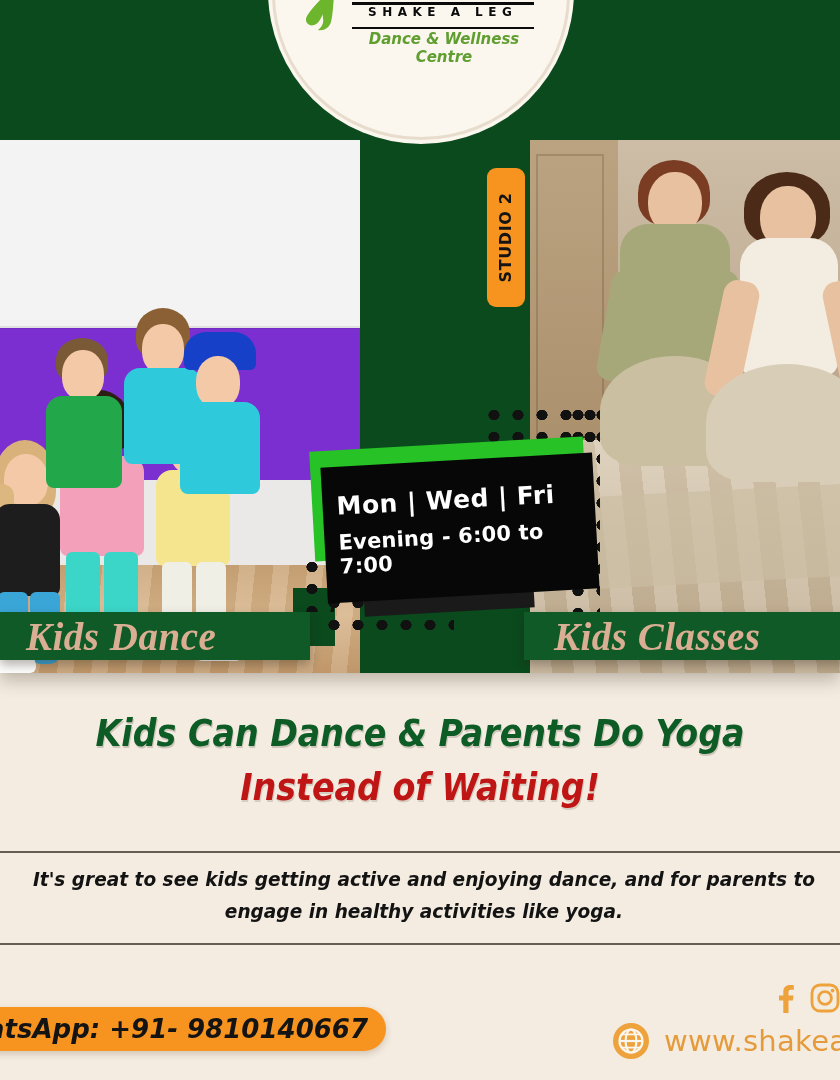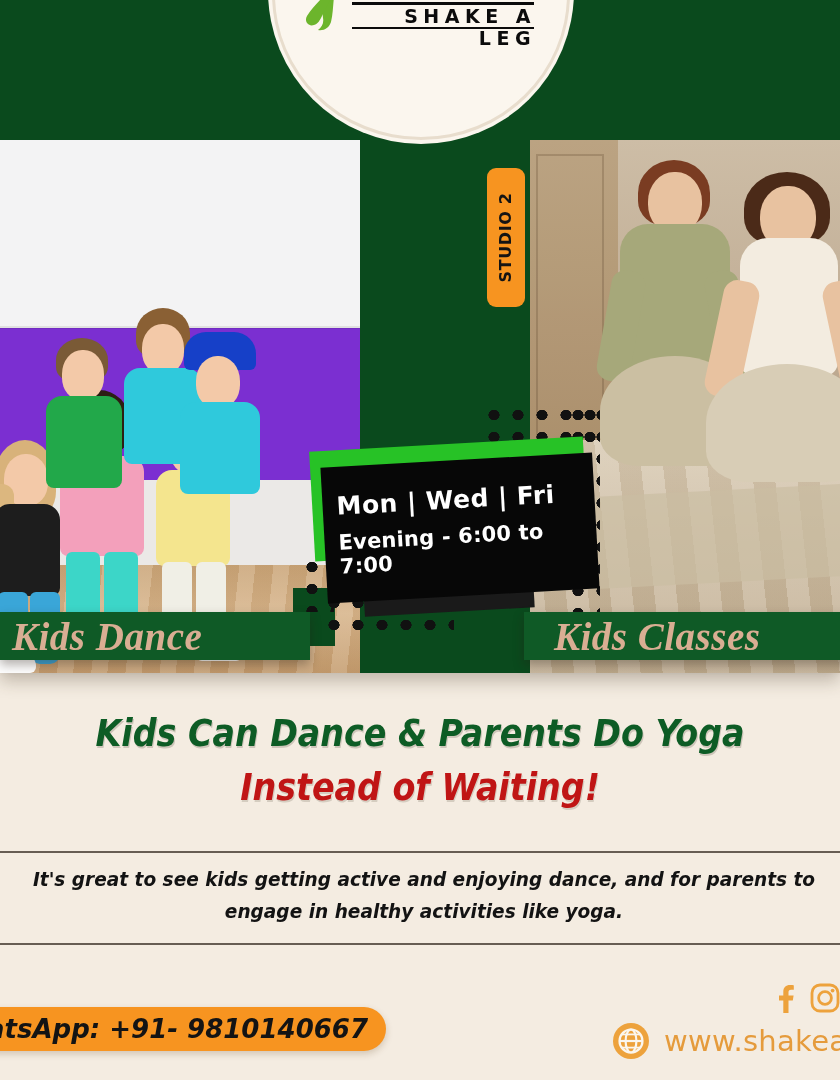--- a/index.html
+++ b/index.html
@@ -68,24 +68,24 @@
     transform-origin: left center;
   }
   .logo-rule {
     position: absolute;
     left: 84px; top: -2px;
     width: 182px; height: 3px;
     background: #0b0b0b;
   }
   .logo-shake {
     position: absolute;
-    left: 84px; top: 1px;
+    left: 100px; top: 1px;
     width: 184px;
-    text-align: right;
-    font-size: 19px;
+    text-align: left;
+    font-size: 12px;
     font-weight: bold;
     letter-spacing: 5.5px;
     color: #0b0b0b;
     font-family: "DejaVu Sans", sans-serif;
   }
   .logo-rule2 {
     position: absolute;
     left: 84px; top: 23px;
     width: 182px; height: 2px;
     background: #0b0b0b;
@@ -277,21 +277,21 @@
   }
   .cat-banner span {
     font-family: "Liberation Serif", serif;
     font-style: italic;
     font-weight: bold;
     font-size: 39px;
     color: #d9ae93;
     letter-spacing: .5px;
     white-space: nowrap;
   }
-  .cat-left  { left: 0;     top: 612px; width: 310px; padding-left: 12px; box-sizing: border-box; }
+  .cat-left  { left: 0;     top: 612px; width: 310px; padding-left: 26px; box-sizing: border-box; }
   .cat-right { left: 524px; top: 612px; width: 330px; padding-left: 30px; box-sizing: border-box; }
 
   
   .headline {
     position: absolute;
     left: 0; top: 712px;
     width: 840px;
     text-align: center;
     z-index: 10;
   }
@@ -511,20 +511,21 @@
                  c7 -5 16 -8 24 -10 c5 -1 8 -6 6 -10 c-2 -4 -7 -4 -11 -2 z" fill="#6cb52c"></path>
         <path d="M40 38 c9 -2 19 -3 28 -1 c5 1 8 -3 7 -7 c-1 -4 -6 -5 -10 -4
                  c-9 2 -18 5 -25 12 z" fill="#8cc63f"></path>
         <path d="M20 60 c-6 6 -12 12 -17 20 c-3 5 1 11 7 9 c4 -1 6 -5 8 -9
                  c3 -6 6 -12 9 -18 z" fill="#6cb52c"></path>
       </svg>
       <div class="logo-sal">SAL</div>
       <div class="logo-rule"></div>
       <div class="logo-shake">SHAKE A LEG</div>
       <div class="logo-rule2"></div>
+      <div class="logo-tag">Dance &amp; Wellness Centre</div>
     </div>
   </div>
 
   <div class="headline">
     <div class="l1">Kids Can Dance &amp; Parents Do Yoga</div>
     <div class="l2">Instead of Waiting!</div>
   </div>
 
   <div class="rule rule-top"></div>
   <div class="bodytext">It's great to see kids getting active and enjoying dance, and for parents to engage in healthy activities like yoga.</div>

